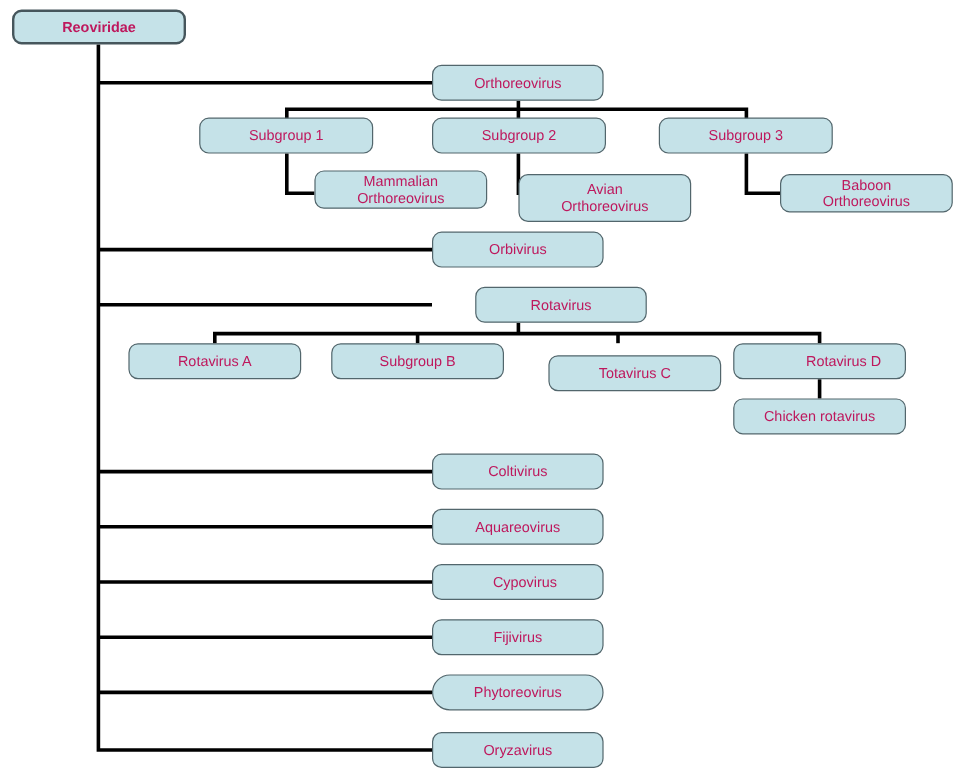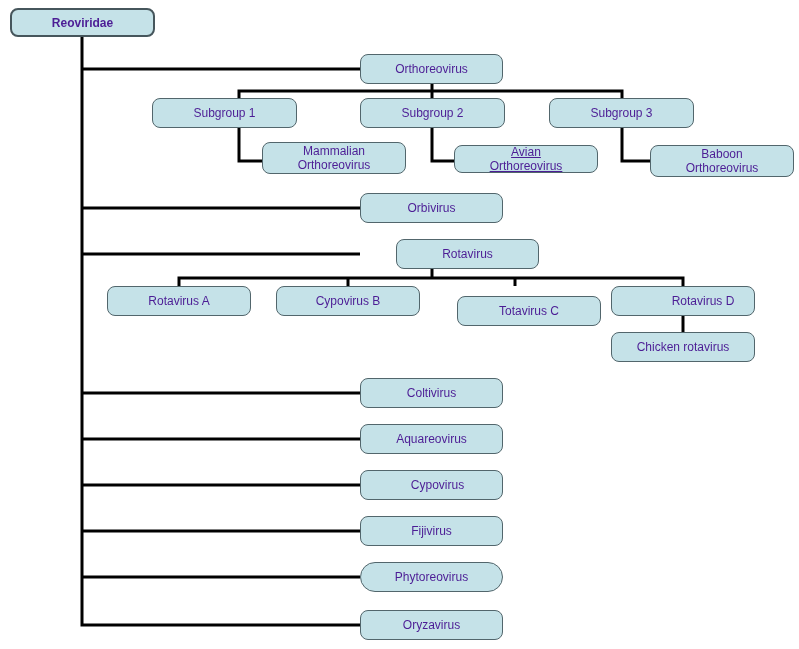--- a/index.html
+++ b/index.html
@@ -24,21 +24,21 @@
     box-sizing: border-box;
     background: #c5e2e8;
     border: 1.5px solid #52666c;
     border-radius: 8px;
     display: flex;
     align-items: center;
     justify-content: center;
     text-align: center;
     font-size: 12px;
     line-height: 14px;
-    color: #4c1d95;
+    color: #be185d;
     white-space: pre-line;
     z-index: 2;
   }
   .node.root {
     font-weight: bold;
     border-width: 2px;
     border-color: #46565c;
   }
 </style>
 </head>
@@ -61,33 +61,33 @@
       <polyline points="432,128 432,161 454,161" fill="none" stroke="#000000" stroke-width="3" stroke-linejoin="miter"></polyline>
       <polyline points="622,128 622,161 650,161" fill="none" stroke="#000000" stroke-width="3" stroke-linejoin="miter"></polyline>
       <polyline points="432,269 432,278" fill="none" stroke="#000000" stroke-width="3" stroke-linejoin="miter"></polyline>
       <polyline points="179,286 179,278 683,278 683,286" fill="none" stroke="#000000" stroke-width="3" stroke-linejoin="miter"></polyline>
       <polyline points="348,278 348,286" fill="none" stroke="#000000" stroke-width="3" stroke-linejoin="miter"></polyline>
       <polyline points="515,278 515,286" fill="none" stroke="#000000" stroke-width="3" stroke-linejoin="miter"></polyline>
       <polyline points="683,316 683,332" fill="none" stroke="#000000" stroke-width="3" stroke-linejoin="miter"></polyline>
     </svg>
 <div class="node root" style="left: 10px; top: 8px; width: 145px; height: 29px; background: rgb(197, 226, 232);">Reoviridae</div>
     <div class="node" style="left: 360px; top: 54px; width: 143px; height: 30px; background: rgb(197, 226, 232);">Orthoreovirus</div>
-    <div class="node" style="left: 152px; top: 98px; width: 145px; height: 30px; background: rgb(197, 226, 232);">Subgroup 1</div>
+    <div class="node" style="left: 166px; top: 98px; width: 145px; height: 30px; background: rgb(197, 226, 232);">Subgroup 1</div>
     <div class="node" style="left: 360px; top: 98px; width: 145px; height: 30px; background: rgb(197, 226, 232);">Subgroup 2</div>
     <div class="node" style="left: 549px; top: 98px; width: 145px; height: 30px; background: rgb(197, 226, 232);">Subgroup 3</div>
     <div class="node" style="left: 262px; top: 142px; width: 144px; height: 32px; background: rgb(197, 226, 232);">Mammalian
 Orthoreovirus</div>
-    <div class="node" style="left: 454px; top: 145px; width: 144px; height: 28px; background: rgb(197, 226, 232); text-decoration: underline;">Avian
+    <div class="node" style="left: 432px; top: 145px; width: 144px; height: 40px; background: rgb(197, 226, 232);">Avian
 Orthoreovirus</div>
     <div class="node" style="left: 650px; top: 145px; width: 144px; height: 32px; background: rgb(197, 226, 232);">Baboon
 Orthoreovirus</div>
     <div class="node" style="left: 360px; top: 193px; width: 143px; height: 30px; background: rgb(197, 226, 232);">Orbivirus</div>
     <div class="node" style="left: 360px; top: 239px; width: 143px; height: 30px; background: rgb(197, 226, 232); margin-left: 36px;">Rotavirus</div>
     <div class="node" style="left: 107px; top: 286px; width: 144px; height: 30px; background: rgb(197, 226, 232);">Rotavirus A</div>
-    <div class="node" style="left: 276px; top: 286px; width: 144px; height: 30px; background: rgb(197, 226, 232);">Cypovirus B</div>
+    <div class="node" style="left: 276px; top: 286px; width: 144px; height: 30px; background: rgb(197, 226, 232);">Subgroup B</div>
     <div class="node" style="left: 457px; top: 286px; width: 144px; height: 30px; background: rgb(197, 226, 232); margin-top: 10px;">Totavirus C</div>
     <div class="node" style="left: 611px; top: 286px; width: 144px; height: 30px; background: rgb(197, 226, 232); padding-left: 40px;">Rotavirus D</div>
     <div class="node" style="left: 611px; top: 332px; width: 144px; height: 30px; background: rgb(197, 226, 232);">Chicken rotavirus</div>
     <div class="node" style="left: 360px; top: 378px; width: 143px; height: 30px; background: rgb(197, 226, 232);">Coltivirus</div>
     <div class="node" style="left: 360px; top: 424px; width: 143px; height: 30px; background: rgb(197, 226, 232);">Aquareovirus</div>
     <div class="node" style="left: 360px; top: 470px; width: 143px; height: 30px; background: rgb(197, 226, 232); padding-left: 12px;">Cypovirus</div>
     <div class="node" style="left: 360px; top: 516px; width: 143px; height: 30px; background: rgb(197, 226, 232);">Fijivirus</div>
     <div class="node" style="left: 360px; top: 562px; width: 143px; height: 30px; background: rgb(197, 226, 232); border-radius: 15px;">Phytoreovirus</div>
     <div class="node" style="left: 360px; top: 610px; width: 143px; height: 30px; background: rgb(197, 226, 232);">Oryzavirus</div>
   </div>

